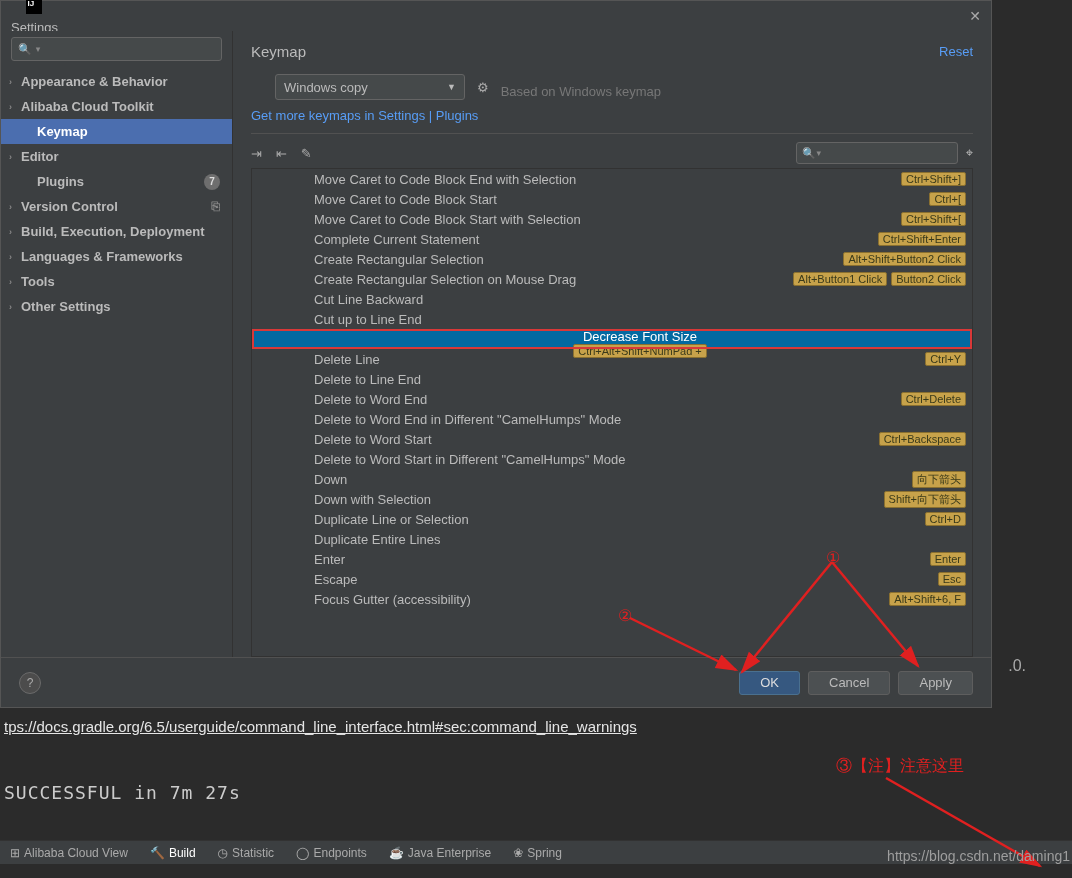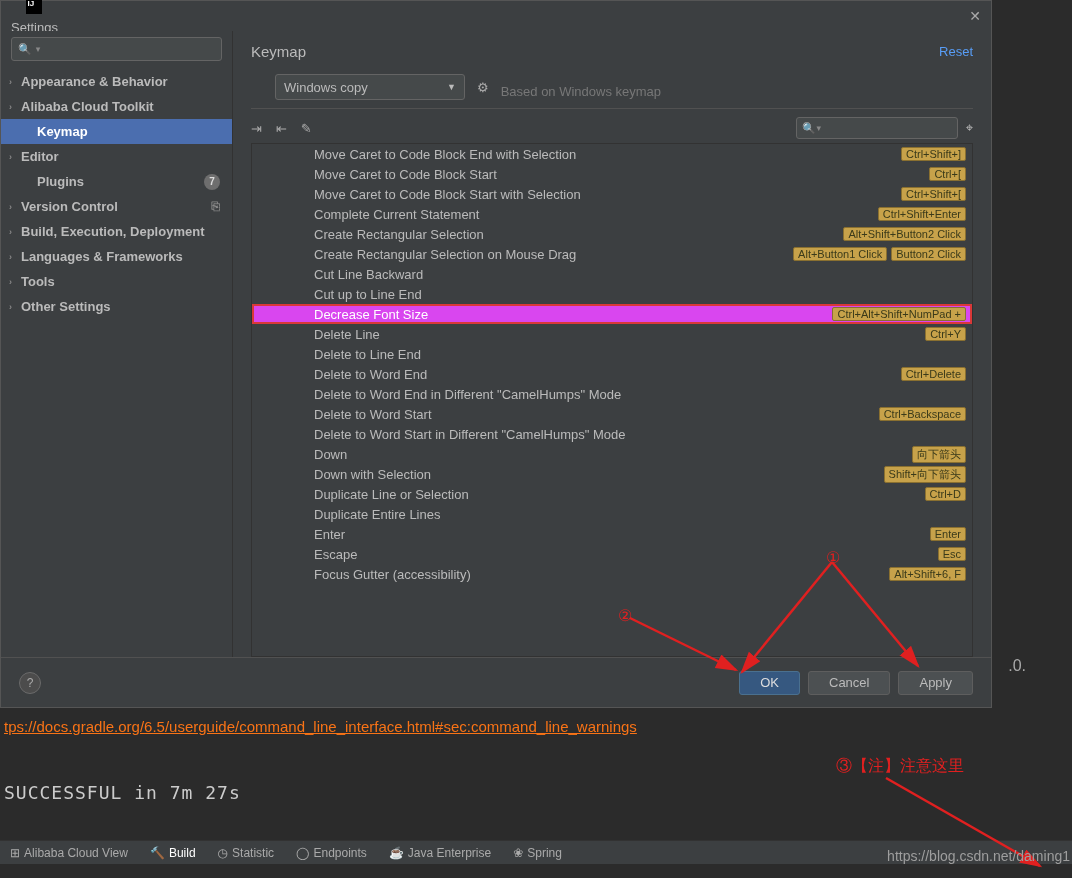--- a/index.html
+++ b/index.html
@@ -34,32 +34,32 @@
 .toolbar { display:flex; align-items:center; justify-content:space-between; margin-bottom:4px; }
 .toolbar-left { display:flex; gap:14px; color:#aaa; }
 .toolbar-icon { font-size:13px; cursor:pointer; }
 .toolbar-right { display:flex; align-items:center; gap:8px; }
 .km-search { width:162px; height:22px; background:#45494a; border:1px solid #646464; border-radius:3px; display:flex; align-items:center; padding:0 6px; color:#888; }
 .action-list { flex:1; overflow-y:auto; border:1px solid #323232; background:#3c3f41; position:relative; }
 .action-list::-webkit-scrollbar { width:10px; }
 .action-list::-webkit-scrollbar-track { background:#3c3f41; }
 .action-list::-webkit-scrollbar-thumb { background:#5c5c5c; }
 .action-row { height:20px; display:flex; align-items:center; justify-content:space-between; padding:0 6px 0 62px; color:#bbb; cursor:pointer; }
-.action-row.selected { background:#d946ef; color:#fff; outline:2px solid #d93838; outline-offset:-2px; }
+.action-row.selected { background:#0369a1; color:#fff; outline:2px solid #d93838; outline-offset:-2px;flex-direction:column; }
 .shortcut { display:flex; gap:4px; }
 .key-badge { background:#c7a24a; color:#3a3a1a; font-size:11px; padding:0 4px; border-radius:2px; border:1px solid #8a7030; white-space:nowrap; }
 .footer { height:50px; border-top:1px solid #515151; display:flex; align-items:center; justify-content:space-between; padding:0 18px; }
 .help-btn { width:22px; height:22px; border-radius:11px; border:1px solid #6a6a6a; background:#4c4c4c; color:#aaa; display:flex; align-items:center; justify-content:center; font-size:12px; cursor:pointer; }
 .footer-btns { display:flex; gap:8px; }
 .btn { height:24px; padding:0 20px; border:1px solid #5e5e5e; background:#4c5052; color:#bbb; border-radius:3px; cursor:pointer; display:flex; align-items:center; }
 .btn.primary { background:#365880; border-color:#4a708f; color:#ddd; }
 .console-bg { position:absolute; top:708px; left:0; right:0; padding:8px 4px; font-family:Consolas,monospace; font-size:15px; color:#ccc; line-height:1.5; }
 .console-bg .l0 { position:absolute; top:-54px; right:46px; color:#aaa; font-size:16px; }
 .console-bg .l01 { position:absolute; top:-27px; left:14px; color:#aaa; font-size:16px; }
-.console-bg a { color:#f97316; text-decoration:underline; }
+.console-bg a { color:#e5e5e5; text-decoration:underline; }
 .bottom-bar { position:absolute; bottom:14px; left:0; right:0; height:24px; background:#3c3f41; border-top:1px solid #323232; display:flex; align-items:center; gap:18px; padding:0 10px; color:#aaa; font-size:12px; }
 .bottom-bar .tab { display:flex; align-items:center; gap:4px; cursor:pointer; }
 .bottom-bar .tab.active { color:#fff; }
 .annotation { position:absolute; color:#e02020; font-size:16px; pointer-events:none; }
 .ann1 { top:548px; left:826px; }
 .ann2 { top:606px; left:618px; }
 .ann3 { top:756px; left:836px; }
 svg.arrow { position:absolute; pointer-events:none; }
 .watermark { position:absolute; bottom:14px; right:2px; color:#9e9e9e; font-size:14px; }
 </style>
@@ -137,20 +137,21 @@
         <span class="reset">Reset</span>
       </div>
       <div class="keymap-row">
         <div class="dropdown">
           <span>Windows copy</span>
           <span style="font-size:9px;">▼</span>
         </div>
         <span class="gear">⚙</span>
         <span class="based-on">Based on Windows keymap</span>
       </div>
+      <div class="plugins-link">Get more keymaps in Settings | Plugins</div>
       <div class="divider"></div>
       <div class="toolbar">
         <div class="toolbar-left">
           <span class="toolbar-icon">⇥</span>
           <span class="toolbar-icon">⇤</span>
           <span class="toolbar-icon">✎</span>
         </div>
         <div class="toolbar-right">
           <div class="km-search">
             <span style="font-size:11px;">🔍</span>

